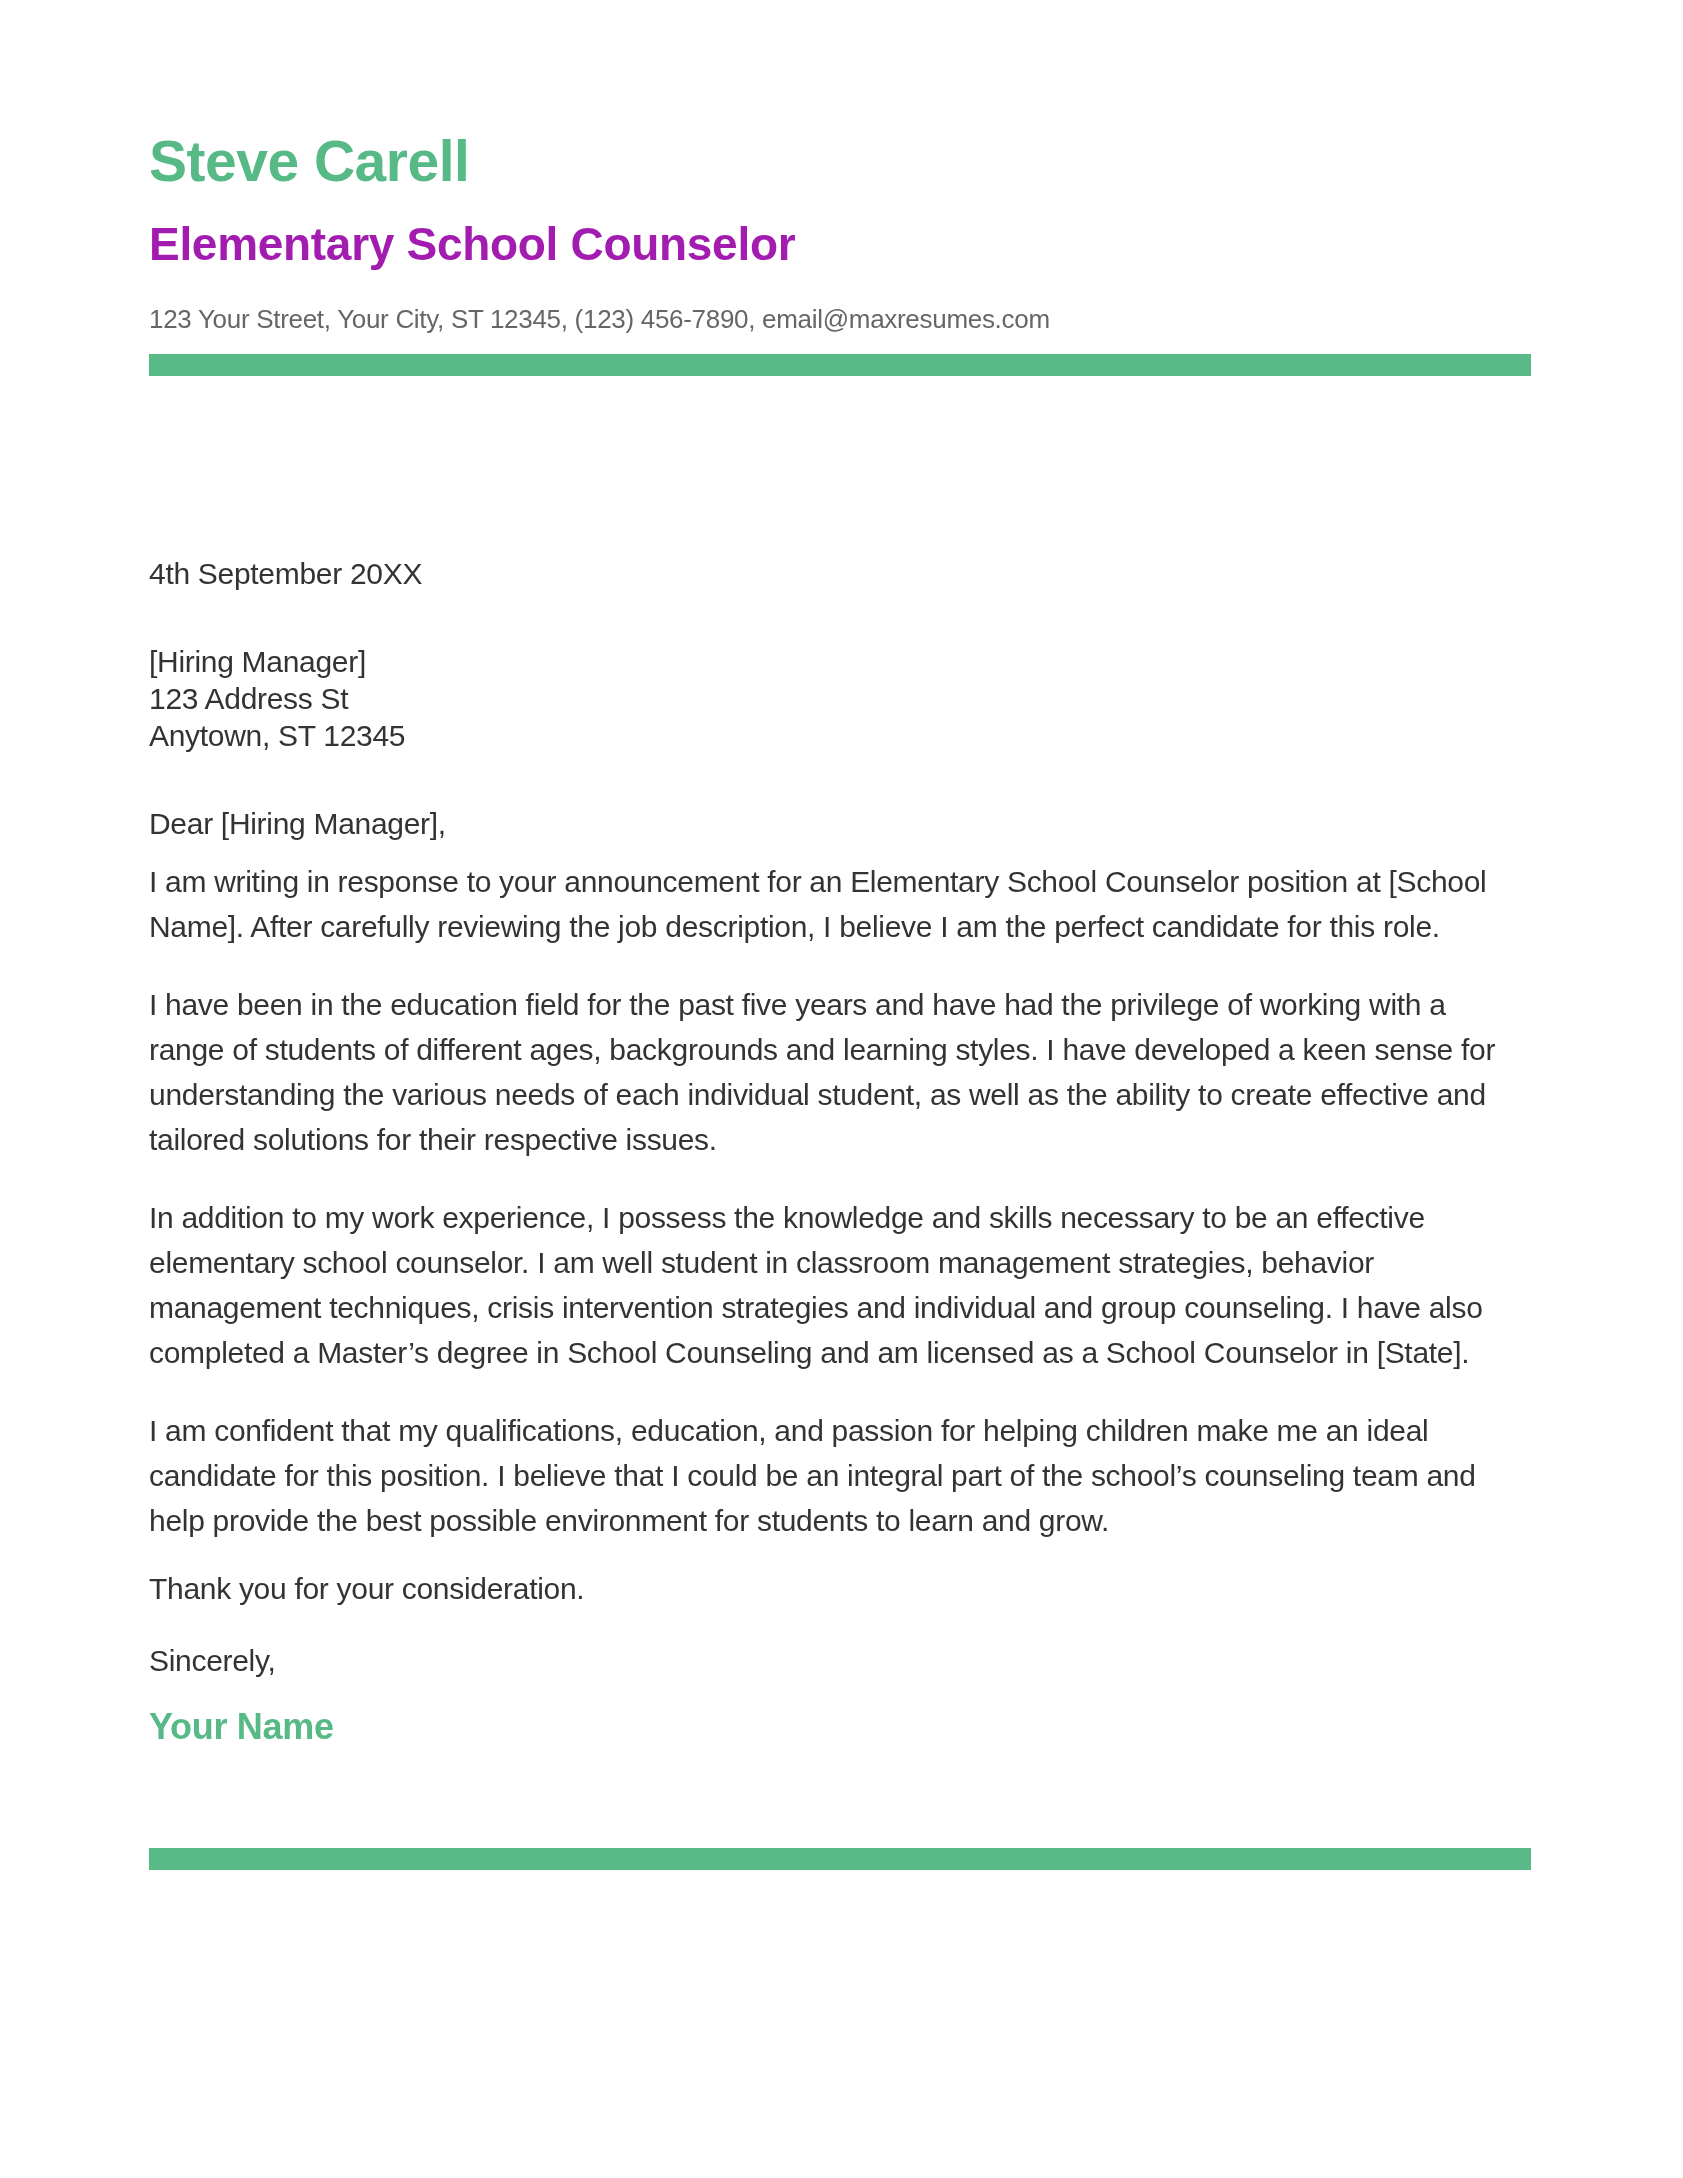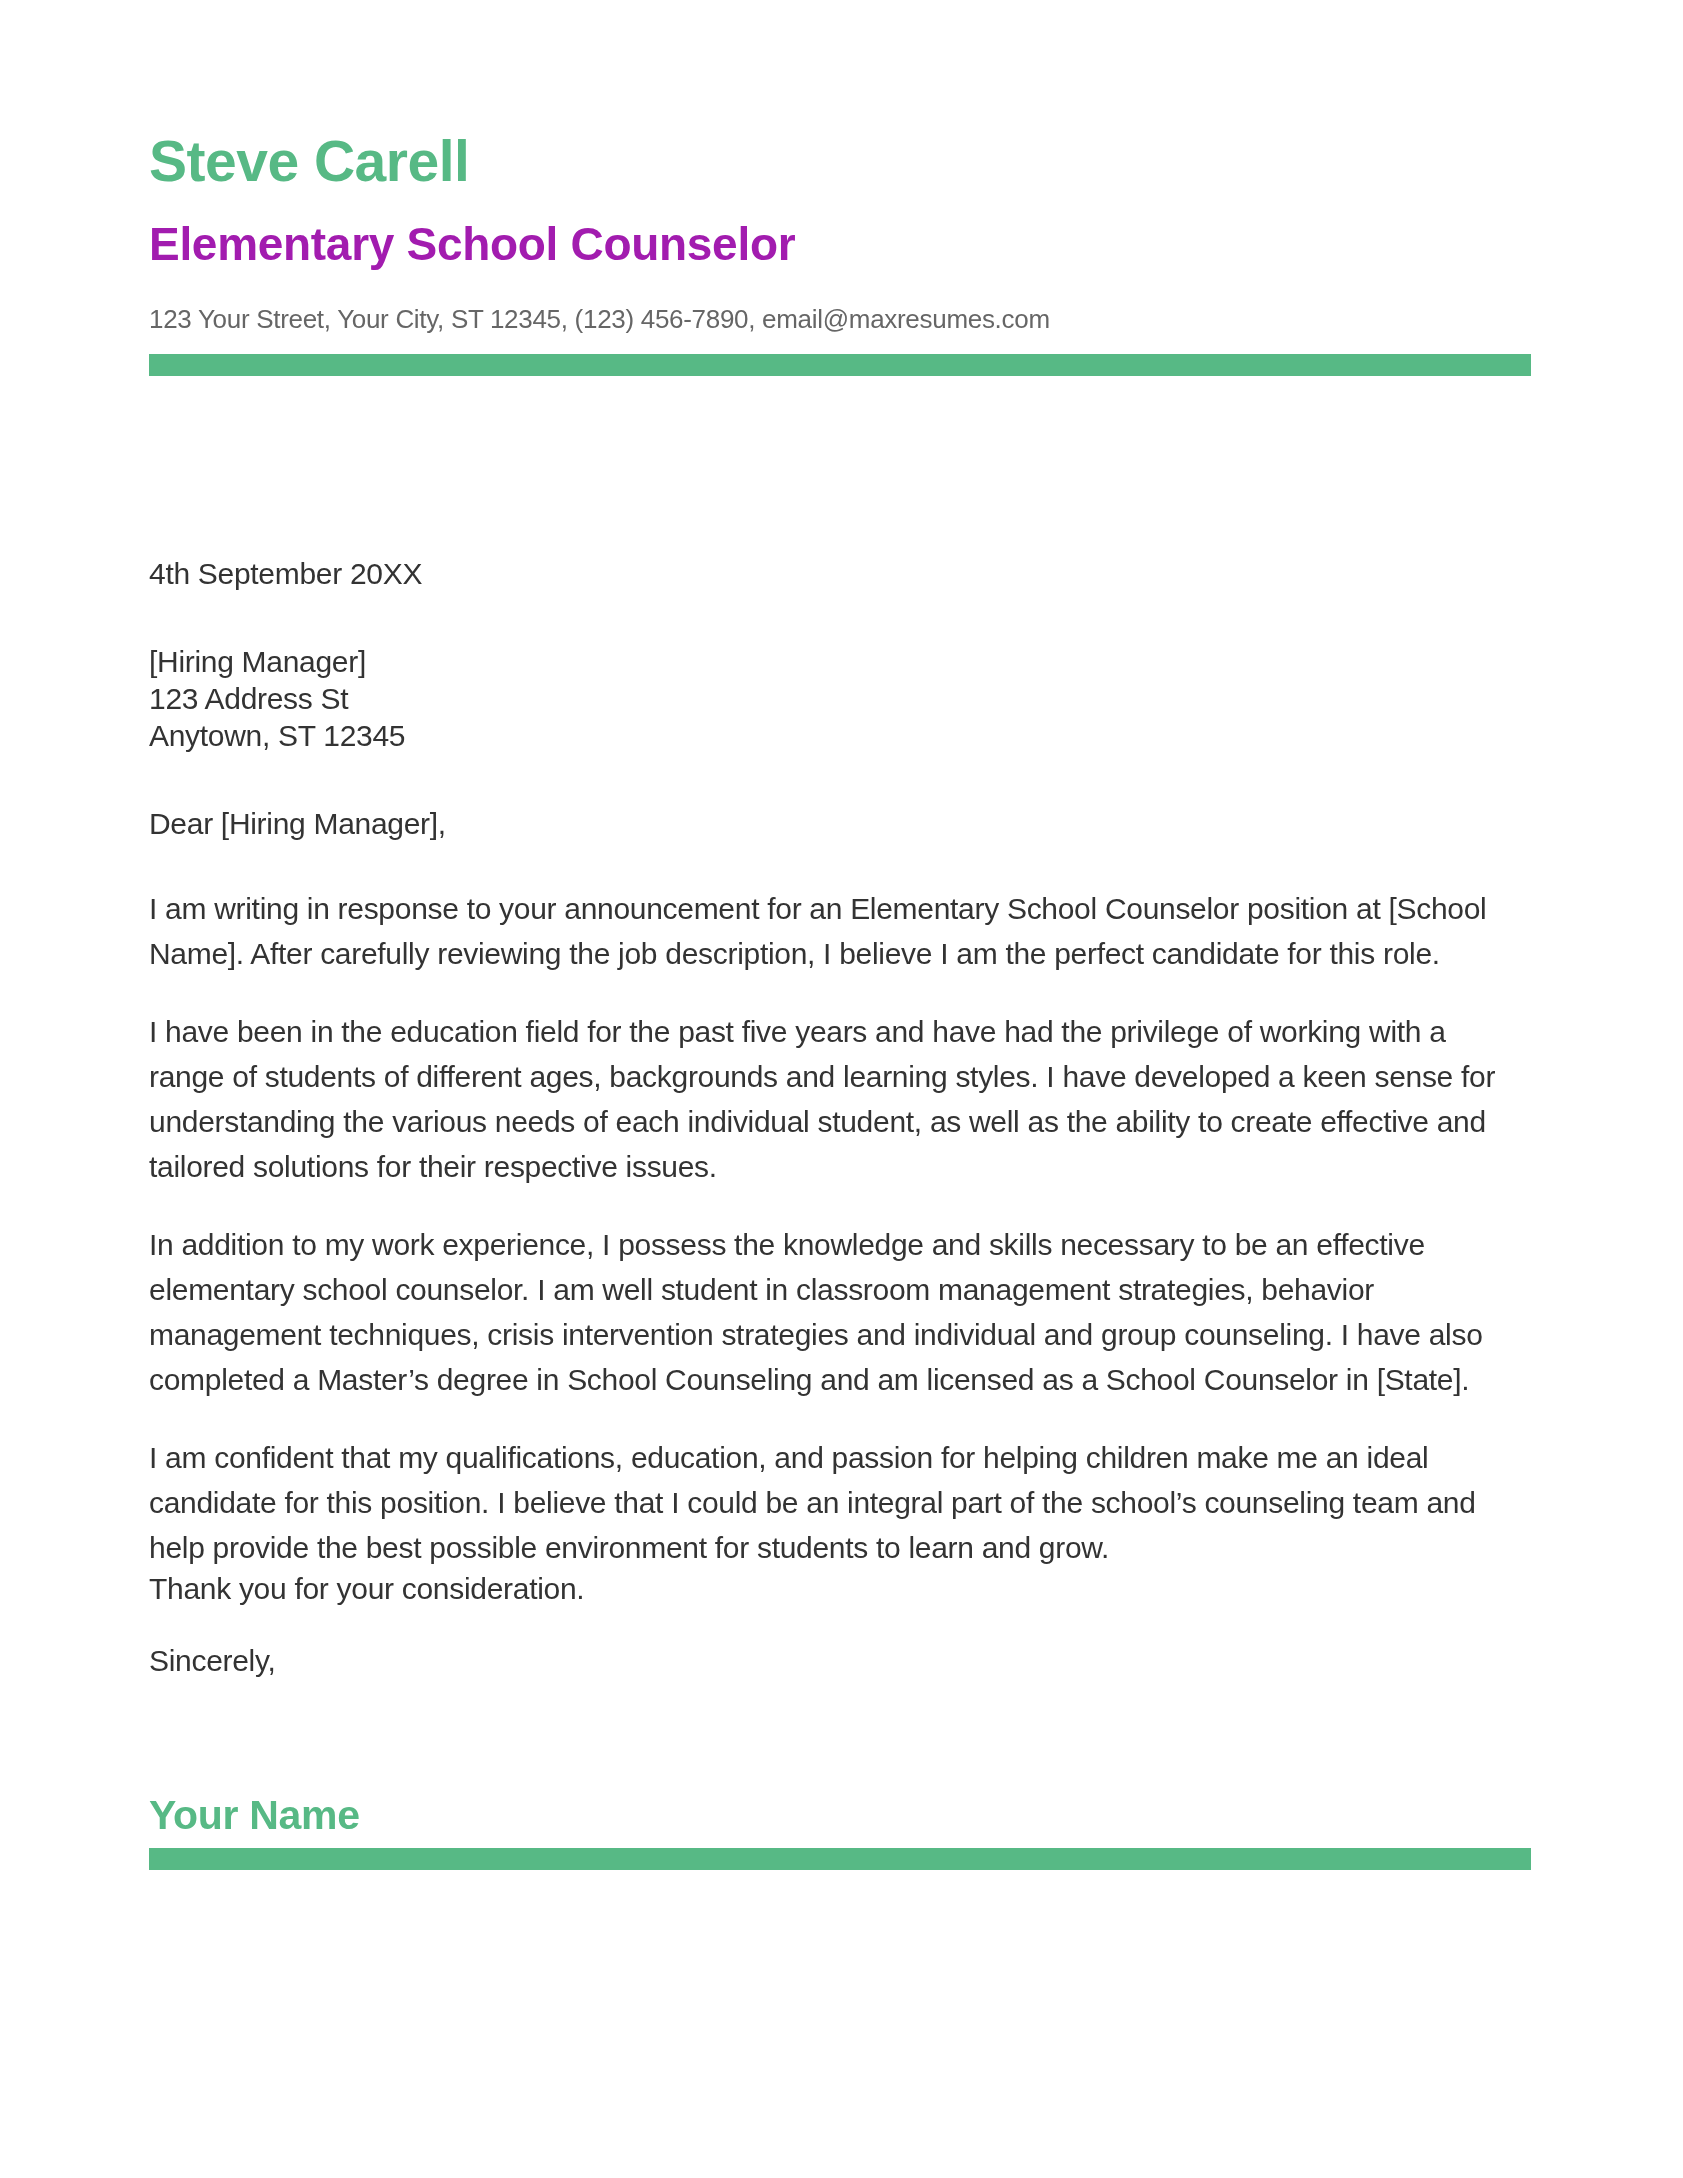--- a/index.html
+++ b/index.html
@@ -10,26 +10,26 @@
   .title { top: 217px; font-size: 46px; font-weight: 700; color: #a21caf; line-height: 55px; letter-spacing: -0.3px; }
   .contact { top: 287px; font-size: 26px; color: #666666; line-height: 34px; letter-spacing: -0.3px; margin-top: 15px; }
   .bar { position: absolute; left: 149px; width: 1382px; height: 22px; background: #57b985; }
   .bar.top { top: 354px; }
   .bar.bottom { top: 1848px; }
   .txt { font-size: 30px; line-height: 45px; color: #333333; letter-spacing: -0.3px; }
   .date { top: 551px; }
   .recipient { top: 643px; line-height: 37px; }
   .recipient div { height: 37px; }
   .salutation { top: 801px; }
-  .body { position: absolute; left: 149px; top: 859px; width: 1386px; margin-top: 27px; }
+  .body { position: absolute; left: 149px; top: 859px; width: 1386px; }
   .para { margin: 0 0 33px 0; white-space: nowrap; }
   .para .ln { display: block; height: 45px; }
   .thanks { top: 1566px; }
   .closing { top: 1638px; }
-  .sig { top: 1793px; font-size: 41px; font-weight: 700; color: #57b985; line-height: 44px; letter-spacing: -0.3px; }
+  .sig { top: 1705px; font-size: 36px; font-weight: 700; color: #57b985; line-height: 44px; letter-spacing: -0.3px; }
 </style>
 </head>
 <body>
 
 <div class="abs name">Steve Carell</div>
 <div class="abs title">Elementary School Counselor</div>
 <div class="abs contact">123 Your Street, Your City, ST 12345, (123) 456-7890, email@maxresumes.com</div>
 
 <div class="bar top"></div>
 

